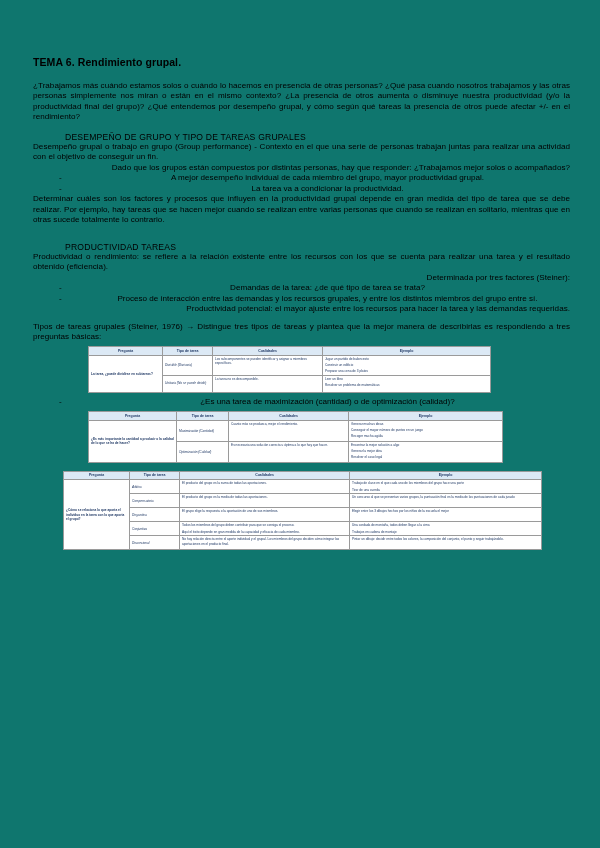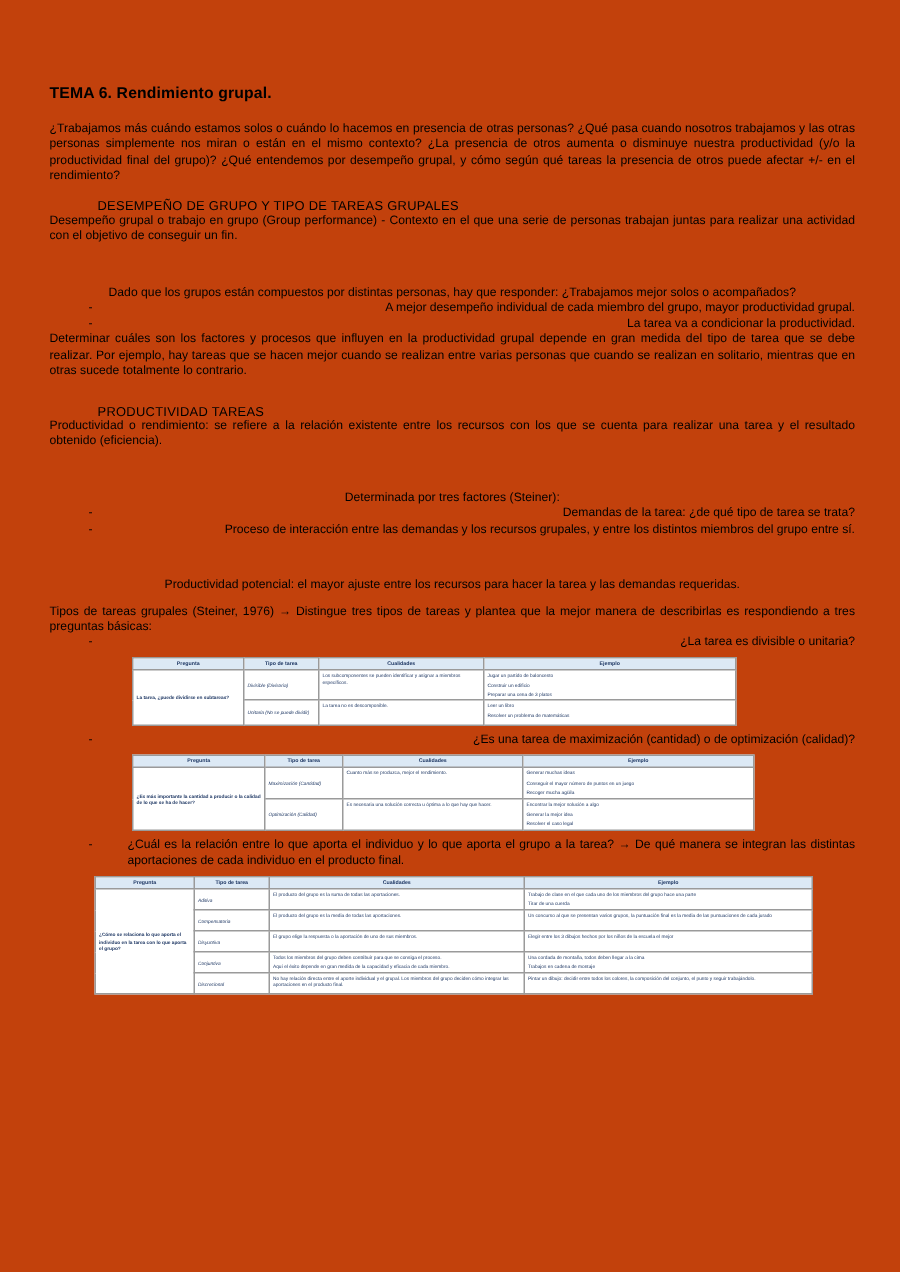--- a/index.html
+++ b/index.html
@@ -11,57 +11,57 @@
     width: 600px;
     height: 848px;
     font-family: "Liberation Sans", sans-serif;
     color: #000000;
     overflow: hidden;
   }
   .page {
     position: relative;
     width: 600px;
     height: 848px;
-    background: #c2410c;
+    background: #0f766e;
     box-sizing: border-box;
     padding: 56px 30px 0 33px;
   }
   .doc-title {
     font-size: 10.5px;
     font-weight: bold;
     letter-spacing: 0.1px;
     margin: 0 0 13px 0;
   }
   p.body-text {
     font-size: 8.1px;
     line-height: 10.3px;
     margin: 0 0 0 0;
     text-align: justify;
     letter-spacing: 0.02px;
   }
-  p.body-text.nojust { text-align: center; margin-top: 27px; }
+  p.body-text.nojust { text-align: right; }
   .section-head {
     font-size: 8.6px;
     margin: 10px 0 0 0;
     letter-spacing: 0.2px;
     padding-left: 32px;
   }
   .gap-sm { height: 7px; }
   .gap-xs { height: 4px; }
   ul.dashlist {
     list-style: none;
     margin: 0;
     padding: 0 0 0 26px;
   }
   ul.dashlist > li {
     font-size: 8.1px;
     line-height: 10.6px;
     position: relative;
     padding-left: 26px;
-    text-align: right;
+    text-align: center;
   }
   ul.dashlist > li::before {
     content: "-";
     position: absolute;
     left: 0;
     top: 0;
   }
   ul.dashlist > li.justified { text-align: justify; }
 
   
@@ -153,23 +153,20 @@
   <p class="body-text nojust">Determinada por tres factores (Steiner):</p>
   <ul class="dashlist">
     <li>Demandas de la tarea: ¿de qué tipo de tarea se trata?</li>
     <li>Proceso de interacción entre las demandas y los recursos grupales, y entre los distintos miembros del grupo entre sí.</li>
   </ul>
   <p class="body-text nojust">Productividad potencial: el mayor ajuste entre los recursos para hacer la tarea y las demandas requeridas.</p>
 
   <div class="gap-sm"></div>
 
   <p class="body-text">Tipos de tareas grupales (Steiner, 1976) → Distingue tres tipos de tareas y plantea que la mejor manera de describirlas es respondiendo a tres preguntas básicas:</p>
-  <ul class="dashlist">
-    <li>¿La tarea es divisible o unitaria?</li>
-  </ul>
 
   <div class="tbl-wrap">
     <table class="grid" id="table-one">
       <colgroup>
           <col class="c1">
           <col class="c2">
           <col class="c3">
           <col class="c4">
         </colgroup>
       <thead>
@@ -252,23 +249,20 @@
             <p>Generar la mejor idea</p>
             <p>Resolver el caso legal</p>
           </td>
         </tr>
       </tbody>
     </table>
   </div>
 
   <div class="gap-xs"></div>
 
-  <ul class="dashlist">
-    <li class="justified">¿Cuál es la relación entre lo que aporta el individuo y lo que aporta el grupo a la tarea? → De qué manera se integran las distintas aportaciones de cada individuo en el producto final.</li>
-  </ul>
 
   <div class="tbl-wrap">
     <table class="grid" id="table-three">
       <colgroup>
           <col class="c1">
           <col class="c2">
           <col class="c3">
           <col class="c4">
         </colgroup>
       <thead>

